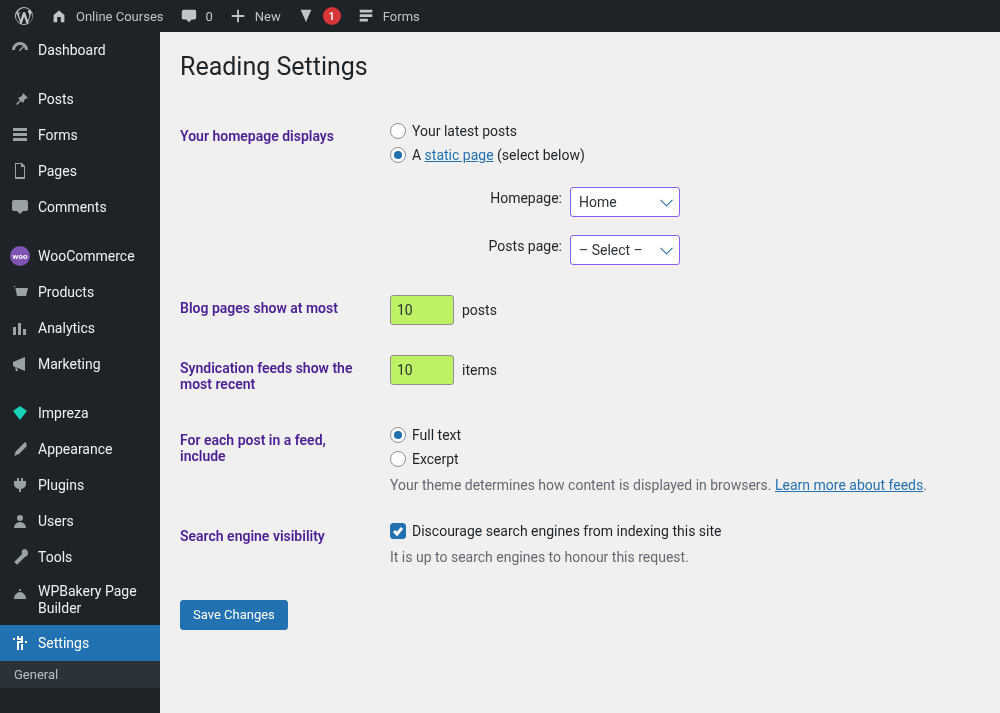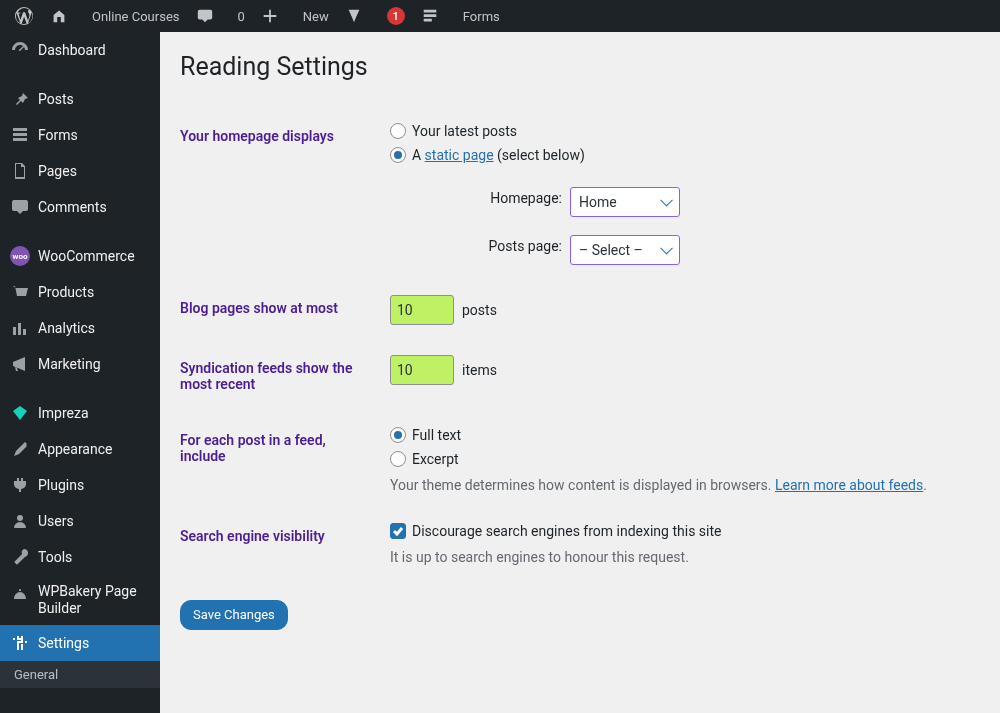--- a/index.html
+++ b/index.html
@@ -1,20 +1,20 @@
 <!DOCTYPE html>
 <html><head>
 <meta charset="utf-8">
 <style>
   * { box-sizing: border-box; margin: 0; padding: 0; font-family: -apple-system, BlinkMacSystemFont, "Segoe UI", Roboto, sans-serif; }
   body { background: #f0f0f1; color: #1d2327; font-size: 13px; width:1000px; height:713px; overflow:hidden; }
   a { color: #2271b1; text-decoration: underline; cursor:pointer; }
   
   .adminbar { position:fixed; top:0; left:0; right:0; height:32px; background:#1d2327; color:#c3c4c7; display:flex; align-items:center; padding:0 6px; z-index:1000; font-size:13px; }
-  .adminbar .ab-item { display:flex; align-items:center; height:32px; padding:0 8px; color:#c3c4c7; cursor:pointer; gap:24px;justify-content:center; }
+  .adminbar .ab-item { display:flex; align-items:center; height:32px; padding:0 8px; color:#c3c4c7; cursor:pointer; gap:8px;justify-content:center; }
   .badge-red { background:#d63638; color:#fff; border-radius:10px; min-width:18px; height:18px; display:inline-flex; align-items:center; justify-content:center; font-size:11px; font-weight:600; padding:0 5px;}
   .ab-icon { fill:#c3c4c7; }
   
   .sidebar { position:fixed; top:32px; left:0; bottom:0; width:160px; background:#1d2327; color:#c3c4c7; overflow:hidden; }
   .sidebar ul { list-style:none; }
   .menu-item { display:flex; align-items:center; gap:8px; padding:8px 10px; color:#f0f0f1; cursor:pointer; font-size:14px;}
   .menu-item.top { font-size:14px; color:#f0f0f1;}
   .menu-item .mi-icon { width:20px; height:20px; display:flex; align-items:center; justify-content:center; fill:rgba(240,246,252,.6);}
   .menu-sep { height:5px; border-bottom:1px solid #23282d33; margin:4px 0; }
   .menu-item.current { background:#2271b1; color:#fff; position:relative; font-weight:400;}
@@ -35,21 +35,21 @@
   .checkbox.checked { background:#2271b1; border-color:#2271b1;}
   .checkbox.checked svg { width:12px; height:12px; fill:none; stroke:#fff; stroke-width:3;}
   .select { border:1px solid #8b5cf6; border-radius:3px; background:#fff; height:30px; width:110px; padding:0 24px 0 8px; font-size:14px; display:inline-flex; align-items:center; position:relative; color:#2c3338;}
   .select::after { content:""; position:absolute; right:8px; top:50%; width:8px; height:8px; border-right:1.5px solid #2271b1; border-bottom:1.5px solid #2271b1; transform:translateY(-70%) rotate(45deg);}
   .numinput { border:1px solid #8c8f94; border-radius:3px; height:30px; width:64px; padding:0 6px; font-size:14px; color:#2c3338; background:#bef264;}
   .inline-label { display:flex; align-items:center; gap:8px;}
   .sub-field { display:flex; align-items:center; gap:8px; justify-content:flex-end; width:290px; margin-top:6px;}
   .sub-field:last-of-type{ margin-top:18px;}
   .sub-field label{ text-align:right; font-size:14px;}
   .description { color:#646970; font-size:14px; margin-top:10px;}
-  .button-primary { background:#2271b1; border:1px solid #2271b1; color:#fff; padding:0 12px; height:30px; border-radius:11px; font-size:13px; cursor:pointer; margin-top:20px;}
+  .button-primary { background:#2271b1; border:1px solid #2271b1; color:#fff; padding:0 12px; height:30px; border-radius:3px; font-size:13px; cursor:pointer; margin-top:20px;}
 </style>
 </head>
 <body>
 
 <div class="adminbar">
   <div class="ab-item">
     <svg class="ab-icon" width="20" height="20" viewBox="0 0 20 20">
         <path d="M10 1a9 9 0 100 18 9 9 0 000-18zM2 10c0-1.1.2-2.2.6-3.1l3.8 10.4A8 8 0 012 10zm8 8a8 8 0 01-2.3-.3l2.4-7 2.5 6.8.1.1A8 8 0 0110 18zm1.1-11.8h-2L6.4 14 4.6 7.7c.7 0 1.4-.1 1.4-.1.6-.1.6-1 0-1l-2 .1h-.5A8 8 0 0110 2c2.1 0 4 .8 5.4 2.1h-.1c-.8 0-1.3.7-1.3 1.4 0 .6.4 1.2.8 1.8.3.5.6 1.2.6 2.2 0 .7-.3 1.5-.6 2.6l-.8 2.7-2.9-8.6zm6.4.3A8 8 0 0114 17.3l2.4-7.1c.5-1.1.6-2 .6-2.8 0-.3 0-.6-.1-.8.5 1 .8 2.2.8 3.4z"></path>
       </svg>
   </div>

